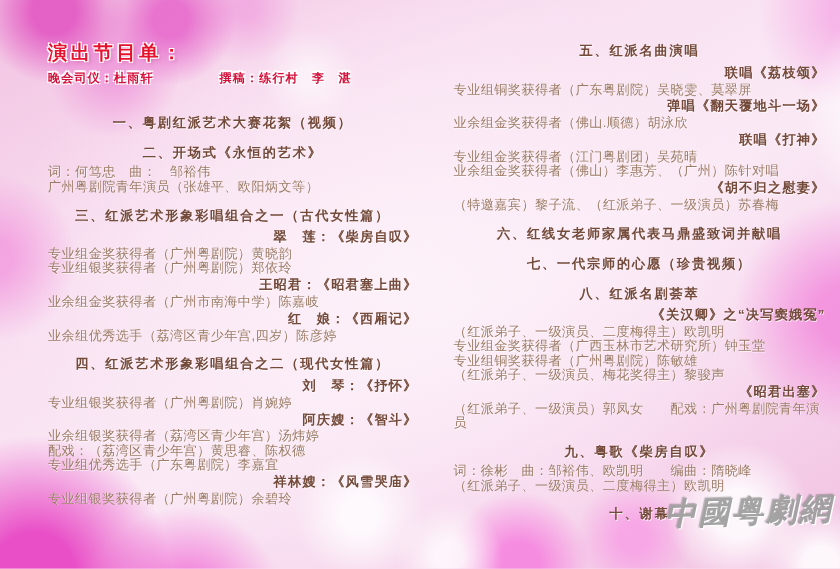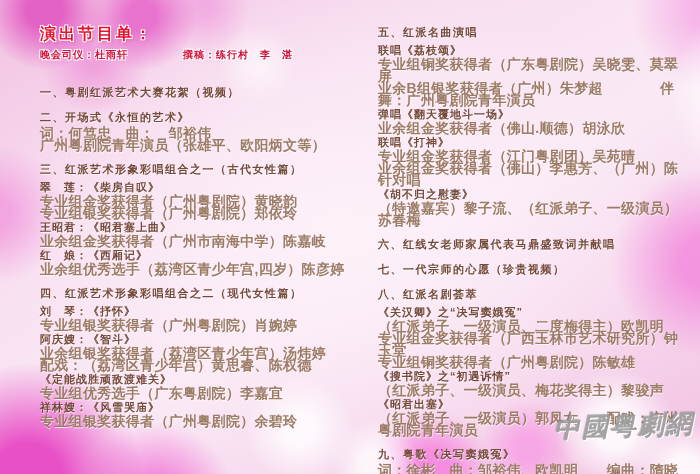--- a/index.html
+++ b/index.html
@@ -21,43 +21,45 @@
       radial-gradient(circle at 684px 470px, rgba(255,255,255,0.85) 0 15px, rgba(255,255,255,0) 50px),
       radial-gradient(circle at 28px 478px, rgba(232,72,197,0.95) 0 35px, rgba(232,72,197,0) 115px),
       radial-gradient(circle at 155px 502px, rgba(240,105,212,0.80) 0 20px, rgba(240,105,212,0) 80px),
       radial-gradient(circle at 432px 470px, rgba(246,128,222,0.85) 0 18px, rgba(246,128,222,0) 60px),
       radial-gradient(circle at 528px 448px, rgba(248,150,228,0.70) 0 12px, rgba(248,150,228,0) 48px),
       radial-gradient(circle at 706px 262px, rgba(242,122,217,0.70) 0 25px, rgba(242,122,217,0) 95px),
       radial-gradient(circle at 712px 10px, rgba(244,150,224,0.60) 0 20px, rgba(244,150,224,0) 80px),
       radial-gradient(ellipse 340px 250px at 340px 230px, rgba(253,242,250,0.90) 0%, rgba(253,242,250,0) 100%),
       linear-gradient(150deg,#f2c2e2 0%,#f8dff0 30%,#fae9f5 55%,#f5cfe9 85%,#f1bfe0 100%);
   }
-  .col{position:absolute;top:25px;}
+  .col{position:absolute;top:36px;}
   .col-left{left:40px;width:308px;}
   .col-right{left:378px;width:310px;}
   .program-title{
     font-size:16px;font-weight:bold;color:#e8112d;letter-spacing:3px;line-height:18px;
     text-shadow:-1px -1px 0 #fff,1px -1px 0 #fff,-1px 1px 0 #fff,1px 1px 0 #fff,2px 2px 3px rgba(180,40,120,.35);
   }
   .program-credits{
     margin-top:6px;font-size:10px;font-weight:bold;color:#d4103a;letter-spacing:1px;line-height:12px;
     text-shadow:-1px -1px 0 #fff,1px -1px 0 #fff,-1px 1px 0 #fff,1px 1px 0 #fff;
   }
   .header-block{margin-bottom:24px;}
   .section{margin-bottom:11px;}
   .heading{
     font-size:11px;font-weight:bold;color:#744a3a;letter-spacing:1.5px;line-height:14px;margin-bottom:3px;
     text-shadow:0.5px 0.5px 0 rgba(255,255,255,.8);
+    text-align:center;
   }
   .line.item{
     font-size:11px;font-weight:bold;color:#744a3a;letter-spacing:1px;line-height:16px;
     text-shadow:0.5px 0.5px 0 rgba(255,255,255,.8);
+    text-align:right;
   }
   .line.detail{
-    font-size:14px;font-weight:bold;color:#9c7c66;letter-spacing:0.3px;line-height:12px;
+    font-size:11px;font-weight:normal;color:#9c7c66;letter-spacing:0.3px;line-height:12px;
     text-shadow:0.5px 0.5px 0 rgba(255,255,255,.7);
   }
   .watermark{
     position:absolute;right:6px;bottom:30px;
     font-family:"DejaVu Serif","Liberation Serif",serif;font-style:italic;font-weight:bold;
     font-size:26px;color:#9d9d9d;letter-spacing:2px;opacity:.92;transform:rotate(-2deg);
     text-shadow:1px 1px 0 #fff,-1px -1px 1px rgba(110,110,110,.55);
   }
 </style>
 </head>
@@ -89,62 +91,59 @@
           <div class="line item">红　娘：《西厢记》</div>
           <div class="line detail">业余组优秀选手（荔湾区青少年宫,四岁）陈彦婷</div>
         </div>
         <div class="section">
           <div class="heading">四、红派艺术形象彩唱组合之二（现代女性篇）</div>
           <div class="line item">刘　琴：《抒怀》</div>
           <div class="line detail">专业组银奖获得者（广州粤剧院）肖婉婷</div>
           <div class="line item">阿庆嫂：《智斗》</div>
           <div class="line detail">业余组银奖获得者（荔湾区青少年宫）汤炜婷</div>
           <div class="line detail">配戏：（荔湾区青少年宫）黄思睿、陈权德</div>
-          <div class="line item">《定能战胜顽敌渡难关》</div>
           <div class="line detail">专业组优秀选手（广东粤剧院）李嘉宜</div>
           <div class="line item">祥林嫂：《风雪哭庙》</div>
           <div class="line detail">专业组银奖获得者（广州粤剧院）余碧玲</div>
         </div>
       </div>
   </div>
 
   <div class="col col-right">
     <div id="right-sections">
         <div class="section">
           <div class="heading">五、红派名曲演唱</div>
           <div class="line item">联唱《荔枝颂》</div>
           <div class="line detail">专业组铜奖获得者（广东粤剧院）吴晓雯、莫翠屏</div>
-          <div class="line detail">业余B组银奖获得者（广州）朱梦超　　　　伴舞：广州粤剧院青年演员</div>
           <div class="line item">弹唱《翻天覆地斗一场》</div>
           <div class="line detail">业余组金奖获得者（佛山.顺德）胡泳欣</div>
           <div class="line item">联唱《打神》</div>
           <div class="line detail">专业组金奖获得者（江门粤剧团）吴苑晴</div>
           <div class="line detail">业余组金奖获得者（佛山）李惠芳、（广州）陈针对唱</div>
           <div class="line item">《胡不归之慰妻》</div>
           <div class="line detail">（特邀嘉宾）黎子流、（红派弟子、一级演员）苏春梅</div>
         </div>
         <div class="section">
           <div class="heading">六、红线女老师家属代表马鼎盛致词并献唱</div>
         </div>
         <div class="section">
           <div class="heading">七、一代宗师的心愿（珍贵视频）</div>
         </div>
         <div class="section">
           <div class="heading">八、红派名剧荟萃</div>
           <div class="line item">《关汉卿》之“决写窦娥冤”</div>
           <div class="line detail">（红派弟子、一级演员、二度梅得主）欧凯明</div>
           <div class="line detail">专业组金奖获得者（广西玉林市艺术研究所）钟玉堂</div>
           <div class="line detail">专业组铜奖获得者（广州粤剧院）陈敏雄</div>
-          <div class="line item">《搜书院》之“初遇诉情”</div>
           <div class="line detail">（红派弟子、一级演员、梅花奖得主）黎骏声</div>
           <div class="line item">《昭君出塞》</div>
           <div class="line detail">（红派弟子、一级演员）郭凤女　　配戏：广州粤剧院青年演员</div>
         </div>
         <div class="section">
-          <div class="heading">九、粤歌《决写窦娥冤》</div>
+          <div class="heading">九、粤歌《柴房自叹》</div>
           <div class="line detail">词：徐彬　曲：邹裕伟、欧凯明　　编曲：隋晓峰</div>
           <div class="line detail">（红派弟子、一级演员、二度梅得主）欧凯明</div>
         </div>
         <div class="section">
           <div class="heading">十、谢幕</div>
         </div>
       </div>
   </div>
 
   <div class="watermark">中國粤劇網</div>

